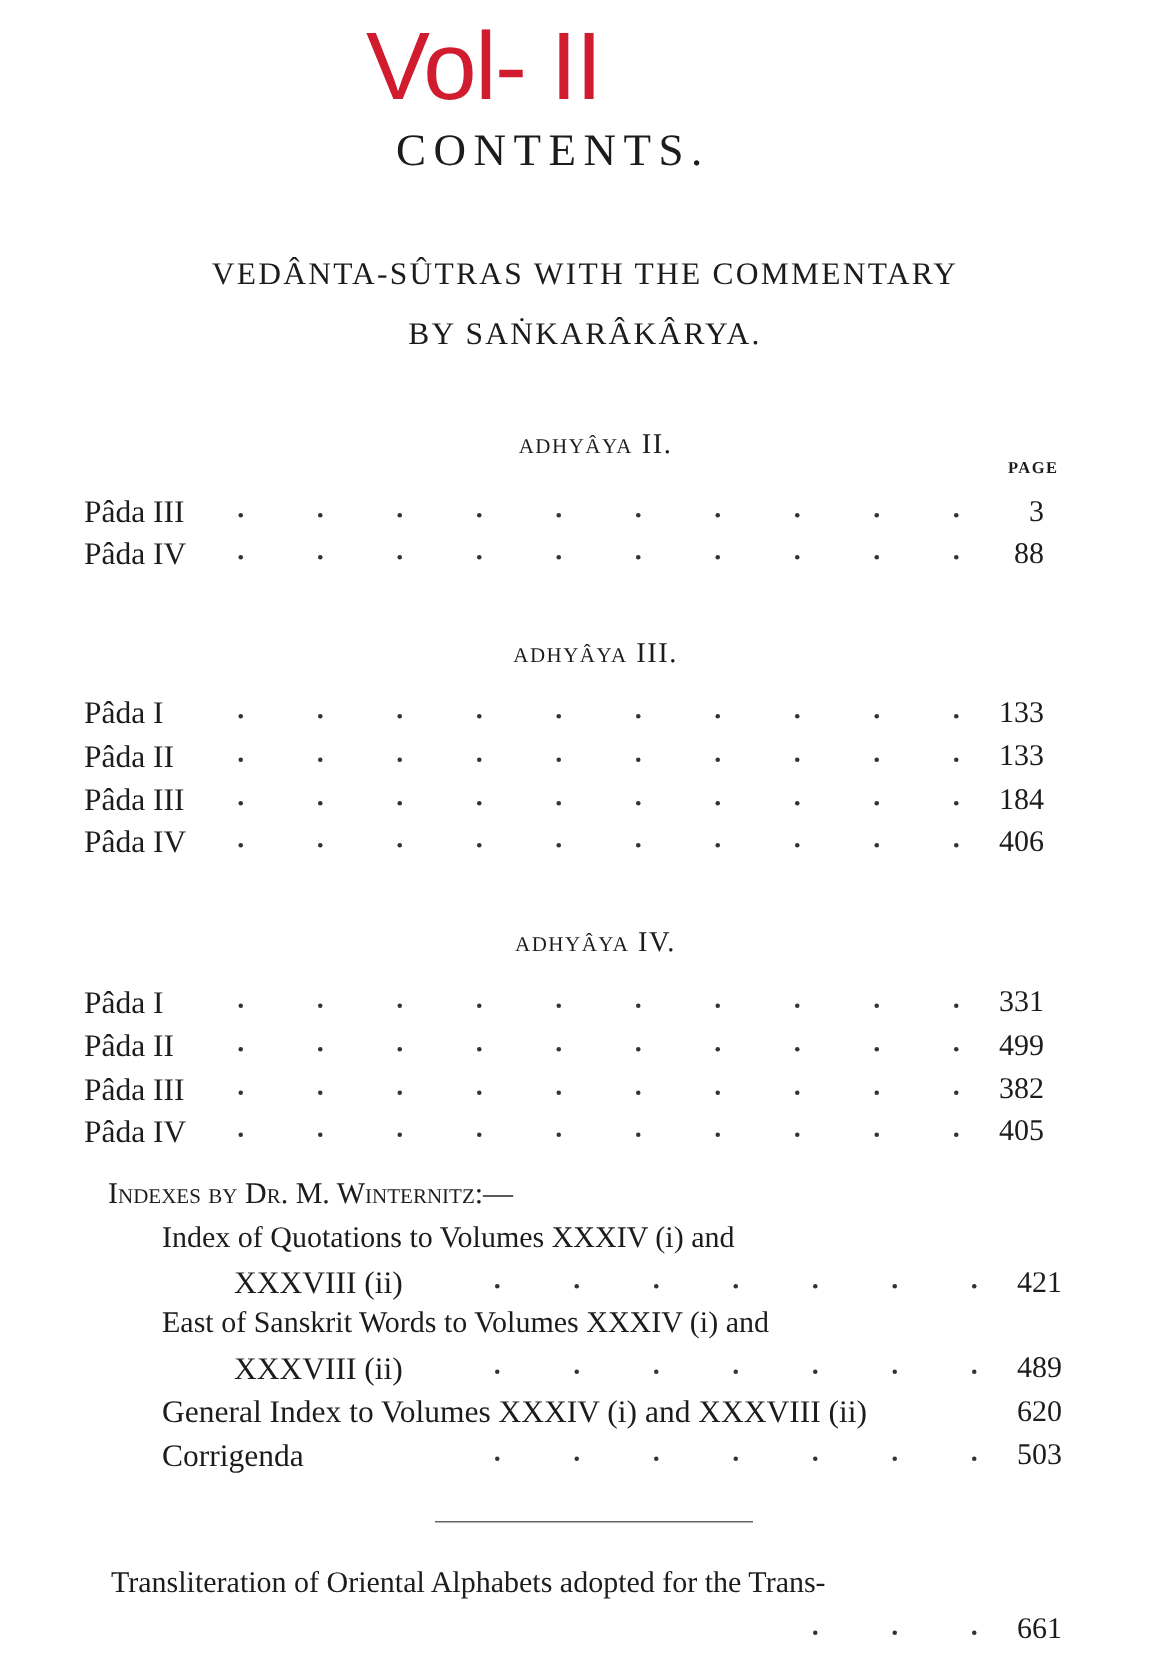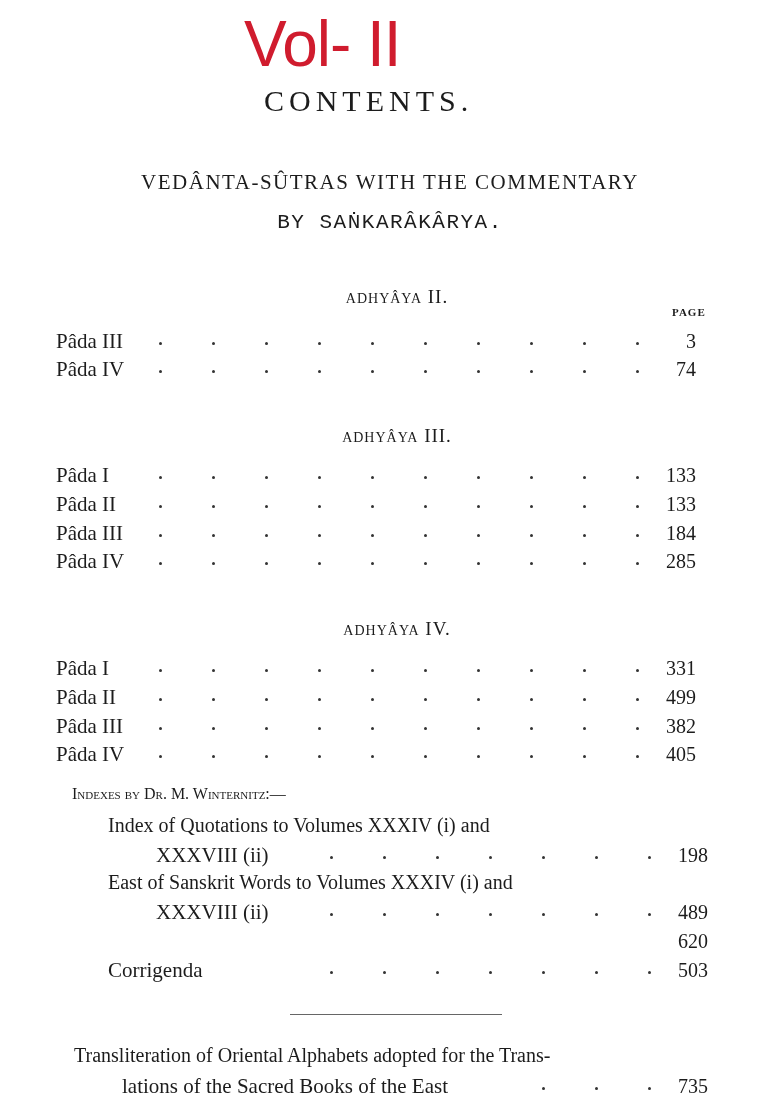--- a/index.html
+++ b/index.html
@@ -15,31 +15,31 @@
   .contents { left: 264px; top: 86px; font-size: 30px; letter-spacing: 5px; line-height: 1; }
   .subtitle { left: 0; width: 780px; text-align: center; font-size: 21px; letter-spacing: 1.5px; line-height: 1; }
   .adhyaya { left: 0; width: 780px; text-align: center; font-size: 19px; letter-spacing: 1px; line-height: 1; }
   .sc { font-size: 14px; margin-left: 14px; }
   .page-label { left: 672px; top: 306px; font-size: 11px; font-weight: bold; letter-spacing: 1px; }
   .row { left: 56px; width: 640px; height: 26px; font-size: 21px; line-height: 26px; }
   .row .label { position: absolute; left: 0; top: 0; white-space: nowrap; }
   .row .num { position: absolute; right: 0; top: 0; font-size: 20px; }
   .dots { position: absolute; left: 100px; right: 60px; top: 0; height: 26px; }
   .dot { position: absolute; top: 14px; width: 3px; height: 3px; border-radius: 50%; background: #333; }
-  .indexes { left: 72px; top: 786px; font-size: 16px; line-height: 1; }
+  .indexes { left: 72px; top: 786px; font-size: 20px; line-height: 1; }
   .line { font-size: 20px; line-height: 1; white-space: nowrap; }
   .rule { left: 290px; top: 1014px; width: 212px; height: 1px; background: #666; }
 </style>
 </head>
 <body>
 
 <div class="abs vol">Vol- II</div>
 <div class="abs contents">CONTENTS.</div>
 <div class="abs subtitle" style="top:172px;">VEDÂNTA-SÛTRAS WITH THE COMMENTARY</div>
-<div class="abs subtitle" style="top:212px;font-family:Liberation Mono, monospace;">BY SAṄKARÂKÂRYA.</div>
+<div class="abs subtitle" style="top:212px;">BY SAṄKARÂKÂRYA.</div>
 
 <div class="abs adhyaya" style="top:287px;">
   <span class="sc" style="text-transform:uppercase;">Adhyâya</span>
   <span>II.</span>
 </div>
 <div class="abs page-label">PAGE</div>
 
 <div class="abs row" style="top:328px;">
   <span class="label">Pâda III</span>
   <div class="dots">
@@ -63,21 +63,21 @@
       <span class="dot" style="left: 427px;"></span>
       <span class="dot" style="left: 374px;"></span>
       <span class="dot" style="left: 321px;"></span>
       <span class="dot" style="left: 268px;"></span>
       <span class="dot" style="left: 215px;"></span>
       <span class="dot" style="left: 162px;"></span>
       <span class="dot" style="left: 109px;"></span>
       <span class="dot" style="left: 56px;"></span>
       <span class="dot" style="left: 3px;"></span>
     </div>
-  <span class="num">74</span>
+  <span class="num">88</span>
 </div>
 
 <div class="abs adhyaya" style="top:426px;">
   <span class="sc" style="text-transform:uppercase;">Adhyâya</span>
   <span>III.</span>
 </div>
 <div class="abs row" style="top:462px;">
   <span class="label">Pâda I</span>
   <div class="dots">
       <span class="dot" style="left: 480px;"></span>
@@ -132,21 +132,21 @@
       <span class="dot" style="left: 427px;"></span>
       <span class="dot" style="left: 374px;"></span>
       <span class="dot" style="left: 321px;"></span>
       <span class="dot" style="left: 268px;"></span>
       <span class="dot" style="left: 215px;"></span>
       <span class="dot" style="left: 162px;"></span>
       <span class="dot" style="left: 109px;"></span>
       <span class="dot" style="left: 56px;"></span>
       <span class="dot" style="left: 3px;"></span>
     </div>
-  <span class="num">285</span>
+  <span class="num">406</span>
 </div>
 
 <div class="abs adhyaya" style="top:619px;">
   <span class="sc" style="text-transform:uppercase;">Adhyâya</span>
   <span>IV.</span>
 </div>
 <div class="abs row" style="top:655px;">
   <span class="label">Pâda I</span>
   <div class="dots">
       <span class="dot" style="left: 480px;"></span>
@@ -218,39 +218,40 @@
   <span class="label">XXXVIII (ii)</span>
   <div class="dots" style="left:140px;">
       <span class="dot" style="left: 352px;"></span>
       <span class="dot" style="left: 299px;"></span>
       <span class="dot" style="left: 246px;"></span>
       <span class="dot" style="left: 193px;"></span>
       <span class="dot" style="left: 140px;"></span>
       <span class="dot" style="left: 87px;"></span>
       <span class="dot" style="left: 34px;"></span>
     </div>
-  <span class="num">198</span>
+  <span class="num">421</span>
 </div>
 
 <div class="abs line" style="left:108px; top:872px;">East of Sanskrit Words to Volumes XXXIV (i) and</div>
 <div class="abs row" style="left:156px; width:552px; top:899px;">
   <span class="label">XXXVIII (ii)</span>
   <div class="dots" style="left:140px;">
       <span class="dot" style="left: 352px;"></span>
       <span class="dot" style="left: 299px;"></span>
       <span class="dot" style="left: 246px;"></span>
       <span class="dot" style="left: 193px;"></span>
       <span class="dot" style="left: 140px;"></span>
       <span class="dot" style="left: 87px;"></span>
       <span class="dot" style="left: 34px;"></span>
     </div>
   <span class="num">489</span>
 </div>
 
 <div class="abs row" style="left:108px; width:600px; top:928px;">
+  <span class="label">General Index to Volumes XXXIV (i) and XXXVIII (ii)</span>
   <span class="num">620</span>
 </div>
 
 <div class="abs row" style="left:108px; width:600px; top:957px;">
   <span class="label">Corrigenda</span>
   <div class="dots" style="left:170px;">
       <span class="dot" style="left: 370px;"></span>
       <span class="dot" style="left: 317px;"></span>
       <span class="dot" style="left: 264px;"></span>
       <span class="dot" style="left: 211px;"></span>
@@ -258,20 +259,19 @@
       <span class="dot" style="left: 105px;"></span>
       <span class="dot" style="left: 52px;"></span>
     </div>
   <span class="num">503</span>
 </div>
 
 <div class="abs rule"></div>
 
 <div class="abs line" style="left:74px; top:1045px;">Transliteration of Oriental Alphabets adopted for the Trans-</div>
 <div class="abs row" style="left:122px; width:586px; top:1073px;">
-  <span class="label">lations of the Sacred Books of the East</span>
   <div class="dots" style="left:390px;">
       <span class="dot" style="left: 136px;"></span>
       <span class="dot" style="left: 83px;"></span>
       <span class="dot" style="left: 30px;"></span>
     </div>
-  <span class="num">735</span>
+  <span class="num">661</span>
 </div>
 
 </body></html>

